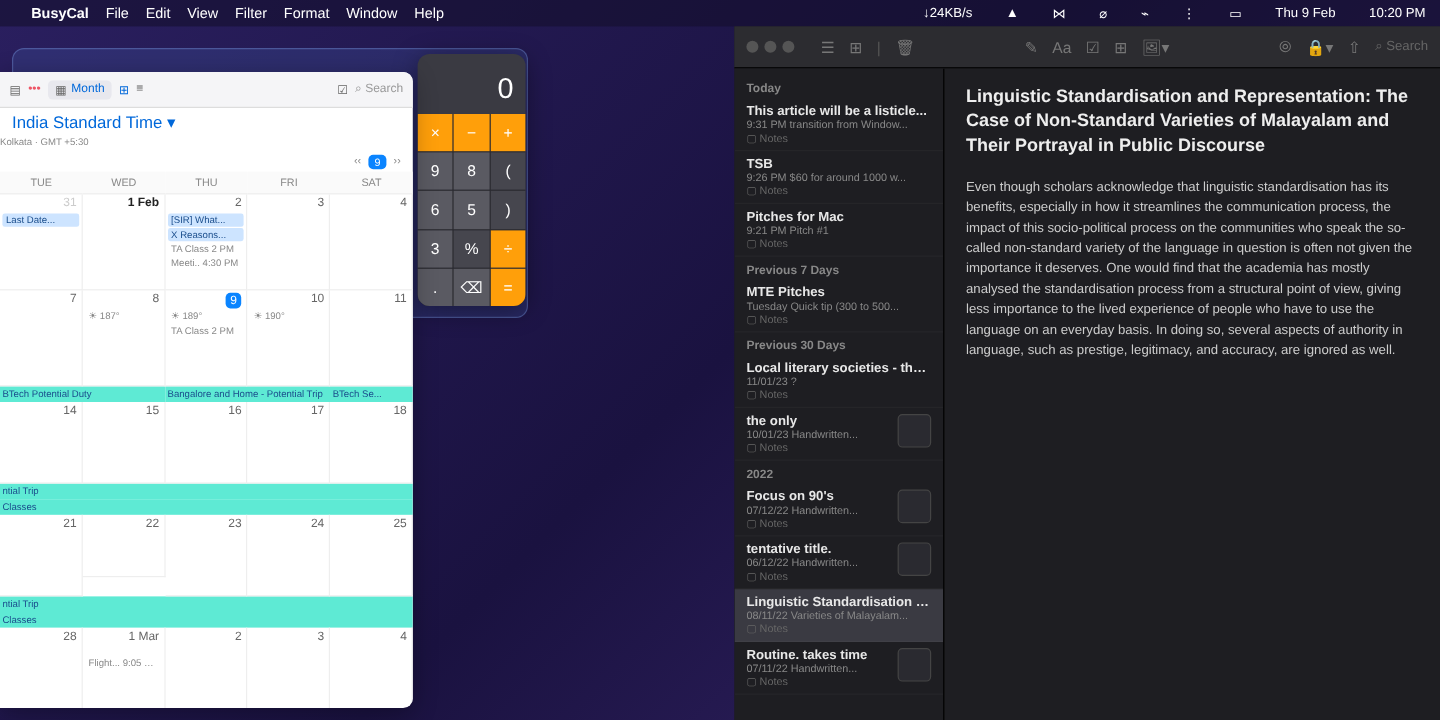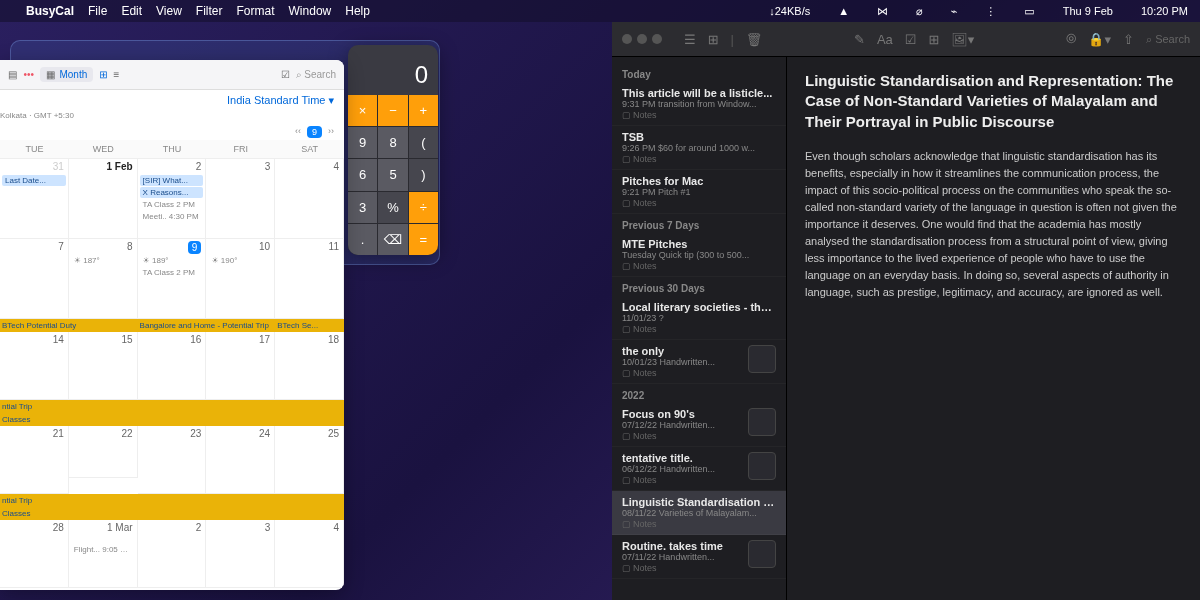--- a/index.html
+++ b/index.html
@@ -11,35 +11,35 @@
 .mb-app{font-weight:600}
 
 .stage-win{position:absolute;top:40px;left:10px;width:430px;height:225px;background:rgba(70,100,180,0.25);border:1px solid rgba(120,150,220,0.4);border-radius:10px}
 
 .busycal{position:absolute;top:60px;left:0;width:344px;height:530px;background:#fff;border-radius:0 8px 8px 0;overflow:hidden;font-size:11px;color:#333;box-shadow:0 4px 20px rgba(0,0,0,0.3)}
 .bc-tb{height:30px;background:#f5f5f7;border-bottom:1px solid #ddd;display:flex;align-items:center;padding:0 8px;gap:6px;font-size:10px;color:#666}
 .bc-seg{display:flex;align-items:center;gap:4px;background:#e8e8ee;border-radius:4px;padding:2px 6px}
 .bc-segact{color:#0068da}
 .bc-spacer{flex:1}
 .bc-srch{color:#999}
-.bc-tz{text-align:right;padding:4px 10px;font-size:11px;color:#0068da}
+.bc-tz{padding:4px 10px;font-size:14px;color:#0068da}
 .bc-sub{text-align:left;padding:0 0 4px;font-size:8px;color:#888}
 .bc-nav{display:flex;justify-content:flex-end;gap:6px;padding:2px 10px;font-size:9px;color:#888}
 .bc-today{background:#0a84ff;color:#fff;border-radius:4px;padding:1px 5px;font-size:9px}
 .bc-grid{display:grid;grid-template-columns:repeat(5,1fr)}
 .bc-dh{padding:4px;text-align:center;font-size:9px;color:#888;border-bottom:1px solid #eee;background:#fafafa}
 .bc-cell{height:80px;border-right:1px solid #eee;border-bottom:1px solid #eee;padding:2px;position:relative;overflow:hidden}
 .bc-dn{position:absolute;top:2px;right:4px;font-size:10px;color:#666}
 .bc-dn.gray{color:#ccc}
 .bc-dn.bold{font-weight:600;color:#222}
 .bc-dn.active{background:#0a84ff;color:#fff;border-radius:4px;padding:1px 4px}
 .bc-ev{font-size:8px;padding:1px 3px;margin:1px 0;border-radius:2px;overflow:hidden;white-space:nowrap;text-overflow:ellipsis}
 .bc-ev.blue{background:#cde4ff;color:#1a4d8c}
 .bc-ev.wt{color:#888}
-.bc-bar{background:#eab308;font-size:8px;padding:2px;color:#1a4d8c}
+.bc-bar{background:#5eead4;font-size:8px;padding:2px;color:#1a4d8c}
 
 .calc{position:absolute;top:45px;left:348px;width:90px;height:210px;background:#3a3a42;border-radius:10px;overflow:hidden;display:flex;flex-direction:column;box-shadow:0 4px 20px rgba(0,0,0,0.4)}
 .calc-disp{height:50px;display:flex;align-items:flex-end;justify-content:flex-end;padding:6px 10px;color:#fff;font-size:24px;font-weight:300}
 .calc-keys{flex:1;display:grid;grid-template-columns:repeat(3,1fr);gap:1px;background:#2a2a30}
 .ck{background:#5a5a62;color:#fff;display:flex;align-items:center;justify-content:center;font-size:13px}
 .ck.fn{background:#46464e}
 .ck.op{background:#ff9f0a}
 
 .notes{position:absolute;top:22px;right:0;bottom:0;width:588px;background:#1e1e22;display:flex;flex-direction:column;color:#aaa;font-size:11px}
 .nt-tb{height:35px;background:#2c2c30;display:flex;align-items:center;padding:0 10px;gap:12px;border-bottom:1px solid #000;color:#777;font-size:13px}

